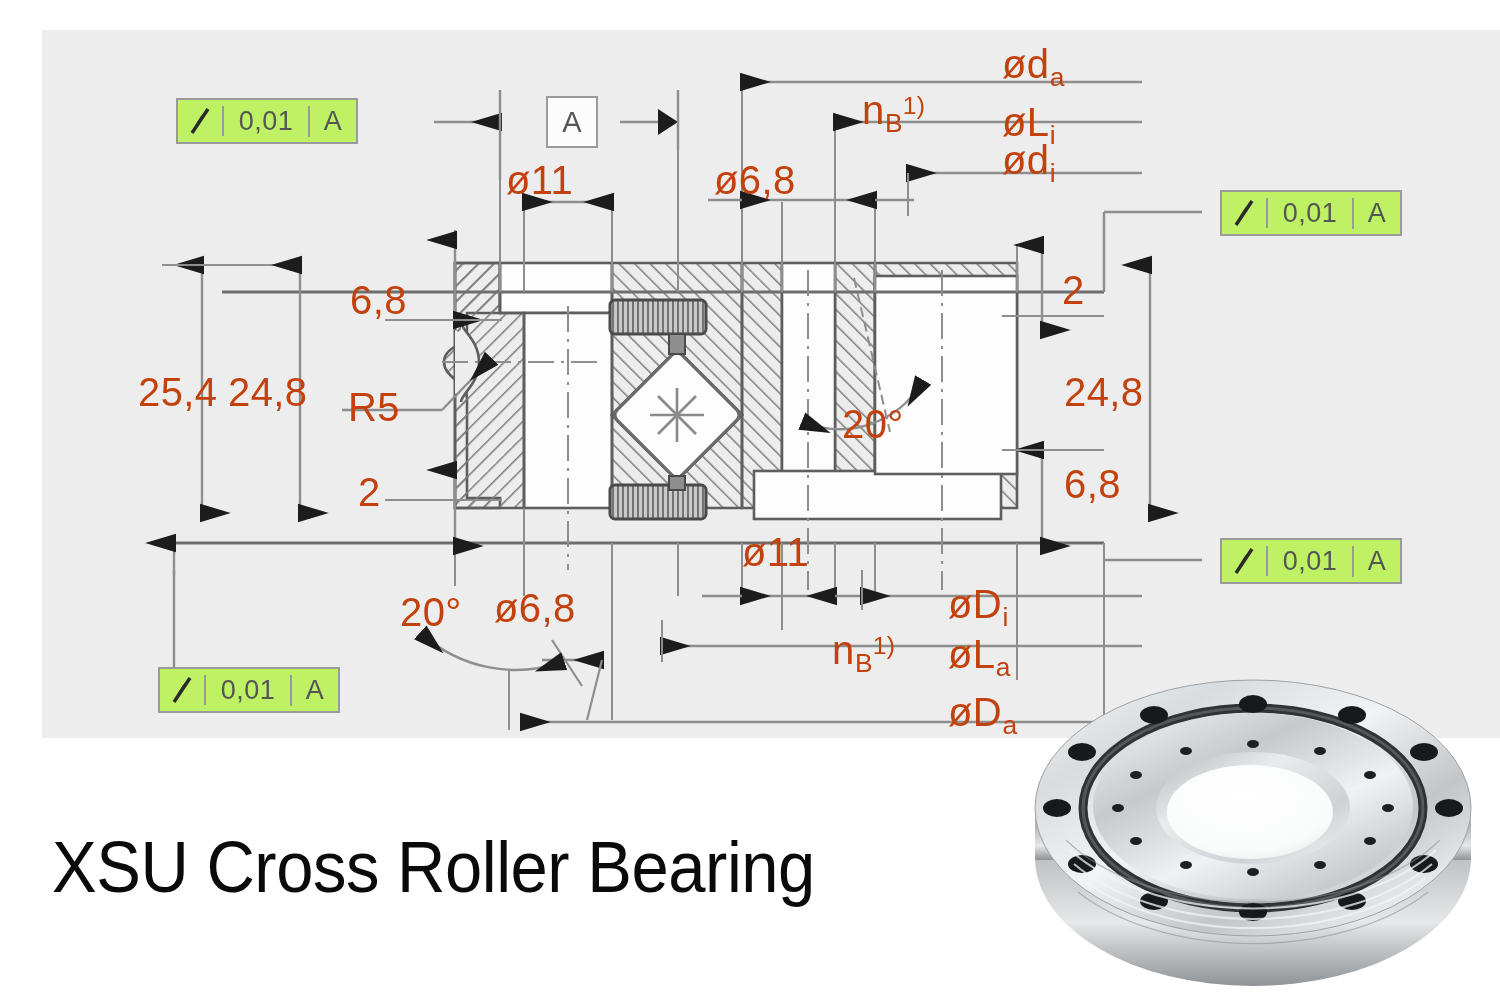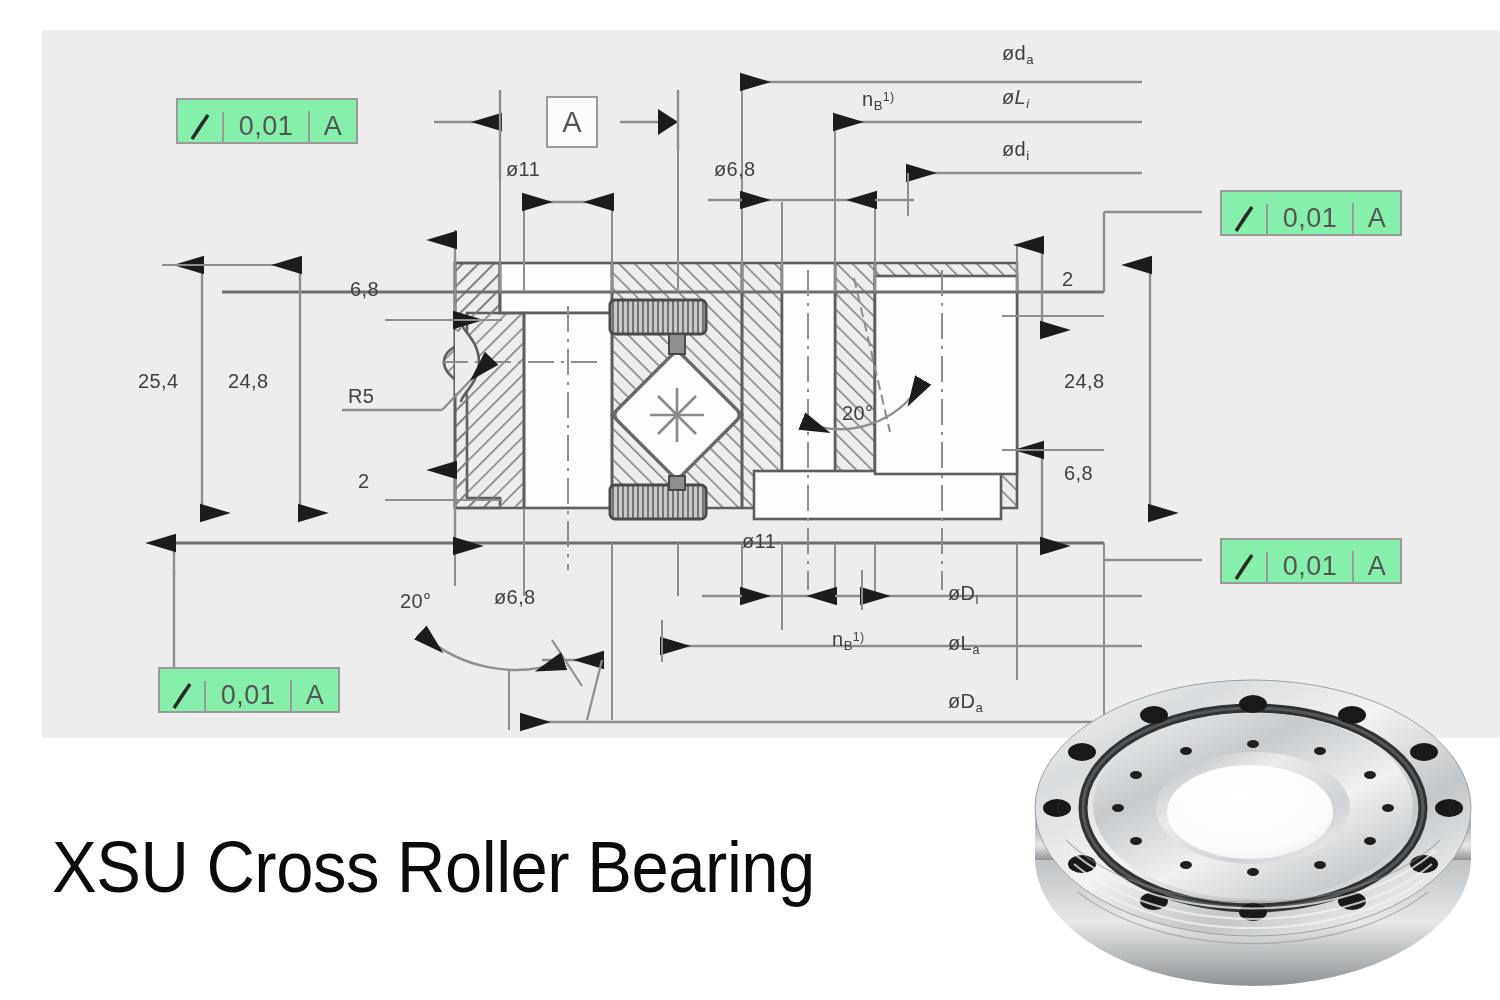--- a/index.html
+++ b/index.html
@@ -18,24 +18,24 @@
     width: 1458px; height: 708px;
     background: #ededed;
     overflow: hidden;
   }
   #svg-drawing { position: absolute; left: 0; top: 0; }
 
   
   .tol-frame {
     position: absolute;
     display: flex;
-    background: #86efac;
+    background: #bef264;
     border: 2px solid #9a9a9a;
     height: 46px;
-    align-items: flex-end;
+    align-items: center;
   }
   .tol-cell {
     display: flex; align-items: center; justify-content: center;
     border-right: 2px solid #9a9a9a;
     color: #555; font-size: 27px; letter-spacing: .5px;
     font-family: "Liberation Sans", sans-serif;
   }
   .tol-cell:last-child { border-right: none; }
   .tol-sym { width: 46px; }
   .tol-val { width: 86px; }
@@ -44,22 +44,22 @@
     position: absolute;
     width: 52px; height: 52px;
     background: #fcfcfc; border: 2px solid #9a9a9a;
     display: flex; align-items: center; justify-content: center;
     color: #555; font-size: 29px;
   }
 
   
   .dim-label {
     position: absolute;
-    color: #404040;
-    font-size: 20px;
+    color: #c2410c;
+    font-size: 40px;
     font-family: "Liberation Sans", sans-serif;
     white-space: nowrap;
     letter-spacing: .4px;
   }
   .dim-label sub {
     font-size: 0.66em; vertical-align: baseline;
     position: relative; top: 0.30em; left: 0.01em;
   }
   .dim-label sup {
     font-size: 0.62em; vertical-align: baseline;
@@ -336,21 +336,21 @@
     <div class="datum-frame" style="left:504px; top:66px;">
       <span>A</span>
     </div>
 
     <div class="dim-label" style="left:960px; top:12px;">
       <span>ød</span><sub>a</sub>
     </div>
     <div class="dim-label" style="left:820px; top:58px;">
       <span>n</span><sub>B</sub><sup>1)</sup>
     </div>
-    <div class="dim-label" style="left:960px; top:56px;font-style:italic;">
+    <div class="dim-label" style="left:960px; top:70px;">
       <span>øL</span><sub>i</sub>
     </div>
     <div class="dim-label" style="left:960px; top:108px;">
       <span>ød</span><sub>i</sub>
     </div>
     <div class="dim-label" style="left:464px; top:128px;">ø11</div>
     <div class="dim-label" style="left:672px; top:128px;">ø6,8</div>
 
     <div class="dim-label" style="left:80px; top:340px;margin-left:16px;">25,4</div>
     <div class="dim-label" style="left:186px; top:340px;">24,8</div>

